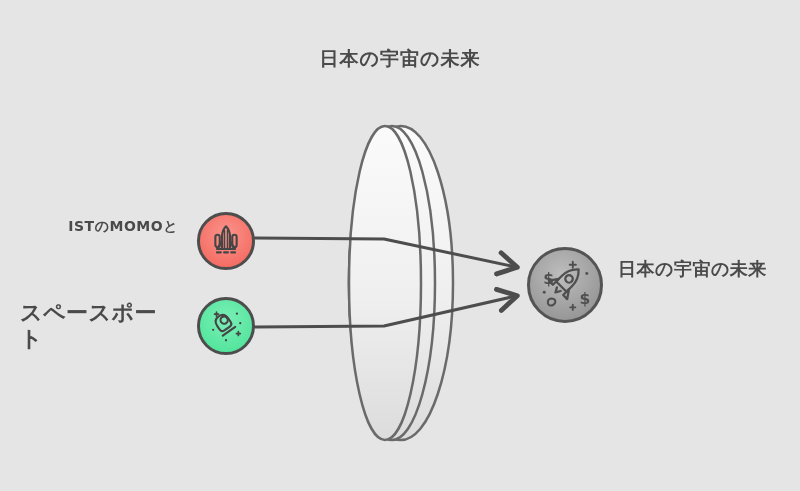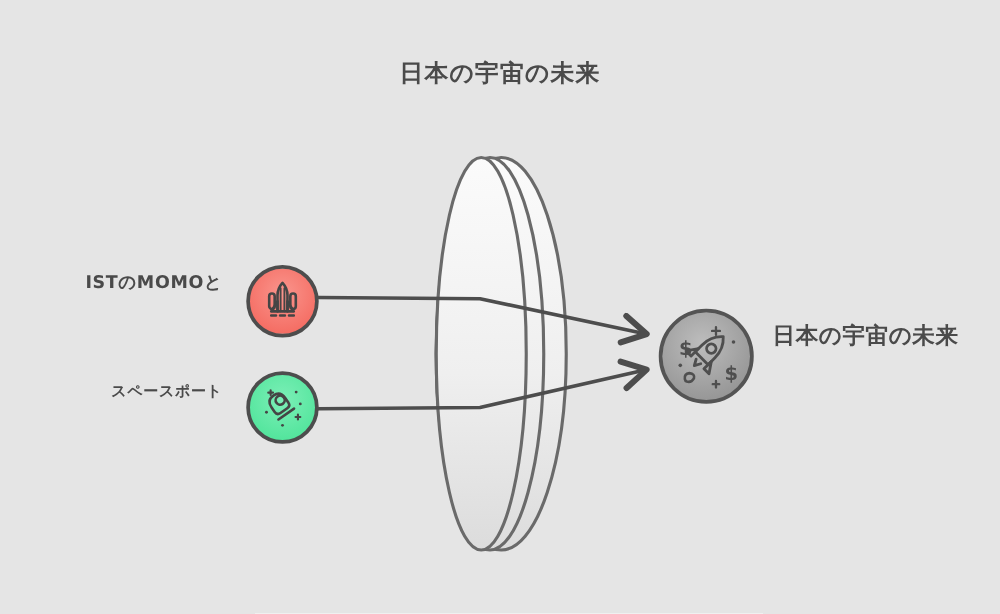--- a/index.html
+++ b/index.html
@@ -24,21 +24,21 @@
     color: #4a4a4a;
   }
   .label { position: absolute; font-weight: 700; color: #4a4a4a; }
   .label .line { display: block; }
   .label-input-1 {
     top: 214px; left: 20px; width: 158px;
     text-align: right; font-size: 14px; line-height: 24px; letter-spacing: 0.5px;
   }
   .label-input-2 {
     top: 300px; left: 20px; width: 158px;
-    text-align: right; font-size: 12px; line-height: 26px; letter-spacing: 0.5px;
+    text-align: left; font-size: 22px; line-height: 26px; letter-spacing: 0.5px;
   }
   .label-output {
     top: 257px; left: 618px; width: 170px;
     text-align: left; font-size: 18px; line-height: 23px; letter-spacing: 0.5px;
   }
   .svg-layer { position: absolute; top: 0; left: 0; }
   .node {
     position: absolute;
     border: 3px solid #4d4d4d;
     border-radius: 50%;

